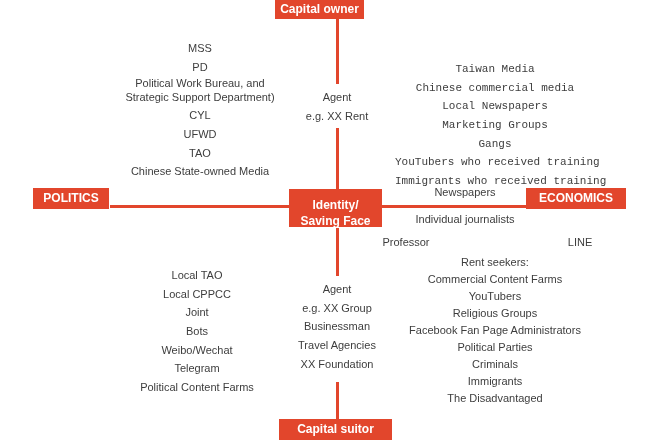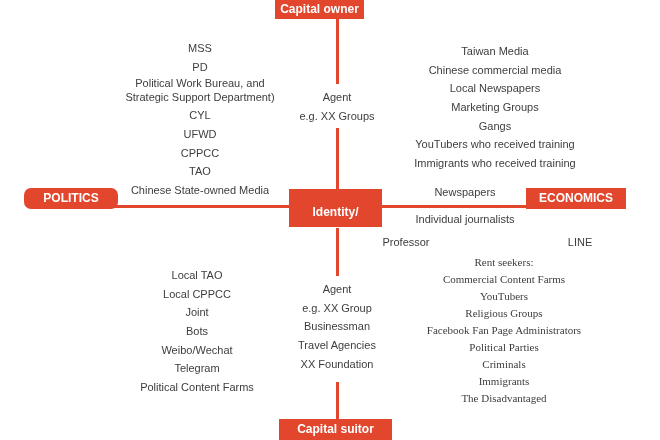--- a/index.html
+++ b/index.html
@@ -21,42 +21,42 @@
 
 <div class="line" style="left:336px; top:18px; width:3px; height:66px;"></div>
 <div class="line" style="left:336px; top:128px; width:3px; height:62px;"></div>
 <div class="line" style="left:336px; top:228px; width:3px; height:48px;"></div>
 <div class="line" style="left:336px; top:382px; width:3px; height:38px;"></div>
 <div class="line" style="left:110px; top:205px; width:185px; height:3px;"></div>
 <div class="line" style="left:380px; top:205px; width:150px; height:3px;"></div>
 
 <div class="box" style="left:275px; top:0px; width:89px; height:19px; line-height:19px;">Capital owner</div>
 <div class="box" style="left:279px; top:419px; width:113px; height:21px; line-height:21px;">Capital suitor</div>
-<div class="box" style="left:24px; top:188px; width:94px; height:21px; line-height:21px;border-radius:7px;">POLITICS</div>
+<div class="box" style="left:33px; top:188px; width:76px; height:21px; line-height:21px;">POLITICS</div>
 <div class="box" style="left:526px; top:188px; width:100px; height:21px; line-height:21px;">ECONOMICS</div>
-<div class="box" style="left:289px; top:189px; width:93px; height:38px; padding-top:15px; line-height:16px;">
+<div class="box" style="left:289px; top:189px; width:93px; height:38px; padding-top:8px; line-height:16px;">
   <div>Identity/</div>
+  <div>Saving Face</div>
 </div>
 
 <div class="txt" style="left:287px; top:91px; width:100px;">Agent</div>
-<div class="txt" style="left:287px; top:110px; width:100px;">e.g. XX Groups</div>
+<div class="txt" style="left:287px; top:110px; width:100px;">e.g. XX Rent</div>
 
 <div class="col" style="left:100px; top:24px; width:200px;margin-top:15px;">
   <div>MSS</div>
   <div>PD</div>
   <div style="height:14px; line-height:14px;">Political Work Bureau, and</div>
   <div style="height:14px; line-height:14px;">Strategic Support Department)</div>
   <div style="margin-top:2px;">CYL</div>
   <div>UFWD</div>
-  <div>CPPCC</div>
   <div>TAO</div>
   <div>Chinese State-owned Media</div>
 </div>
 
-<div class="col" style="left:395px; top:42px; width:200px;">
+<div class="col" style="left:395px; top:60px; width:200px;font-family:Liberation Mono, monospace;">
   <div>Taiwan Media</div>
   <div>Chinese commercial media</div>
   <div>Local Newspapers</div>
   <div>Marketing Groups</div>
   <div>Gangs</div>
   <div>YouTubers who received training</div>
   <div>Immigrants who received training</div>
 </div>
 
 <div class="txt" style="left:420px; top:186px; width:90px;">Newspapers</div>
@@ -75,21 +75,21 @@
 <div class="col" style="left:97px; top:266px; width:200px;">
   <div>Local TAO</div>
   <div>Local CPPCC</div>
   <div>Joint</div>
   <div>Bots</div>
   <div>Weibo/Wechat</div>
   <div>Telegram</div>
   <div>Political Content Farms</div>
 </div>
 
-<div class="col" style="left:404px; top:254px; width:200px;font-family:Liberation Serif, serif;">
+<div class="col" style="left:395px; top:254px; width:200px;">
   <div style="height:17px; line-height:17px;">Rent seekers:</div>
   <div style="height:17px; line-height:17px;">Commercial Content Farms</div>
   <div style="height:17px; line-height:17px;">YouTubers</div>
   <div style="height:17px; line-height:17px;">Religious Groups</div>
   <div style="height:17px; line-height:17px;">Facebook Fan Page Administrators</div>
   <div style="height:17px; line-height:17px;">Political Parties</div>
   <div style="height:17px; line-height:17px;">Criminals</div>
   <div style="height:17px; line-height:17px;">Immigrants</div>
   <div style="height:17px; line-height:17px;">The Disadvantaged</div>
 </div>

